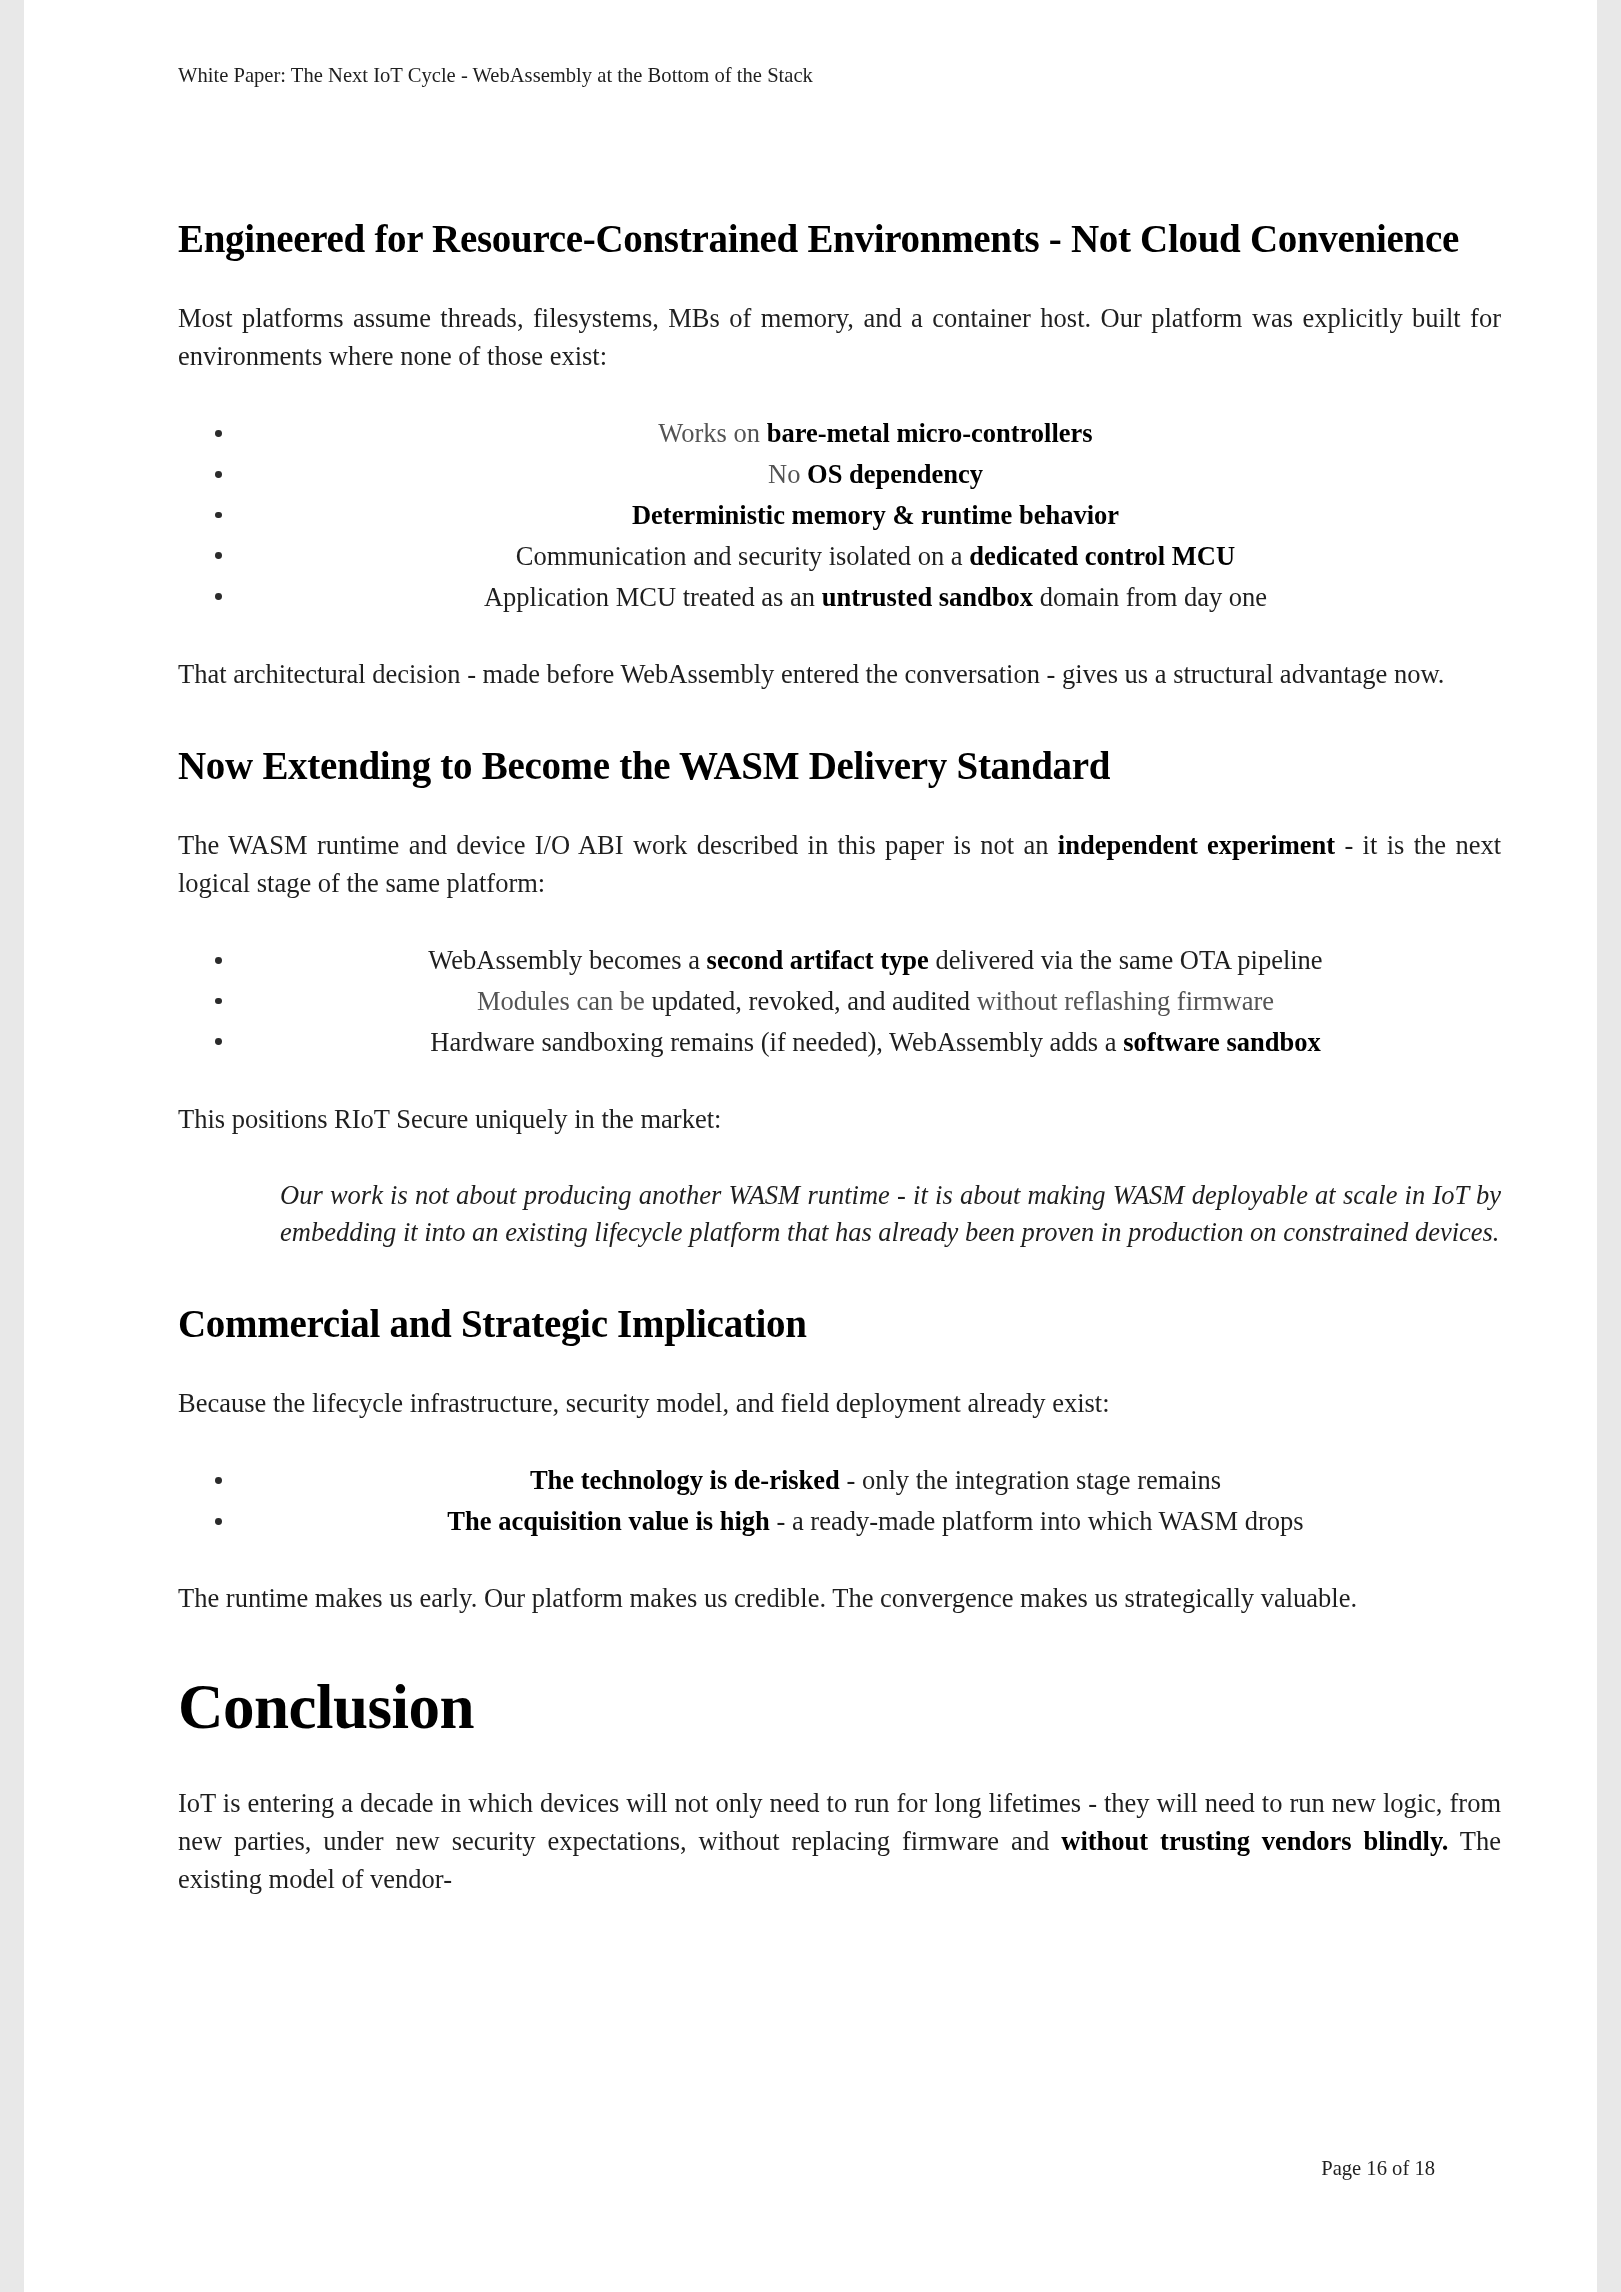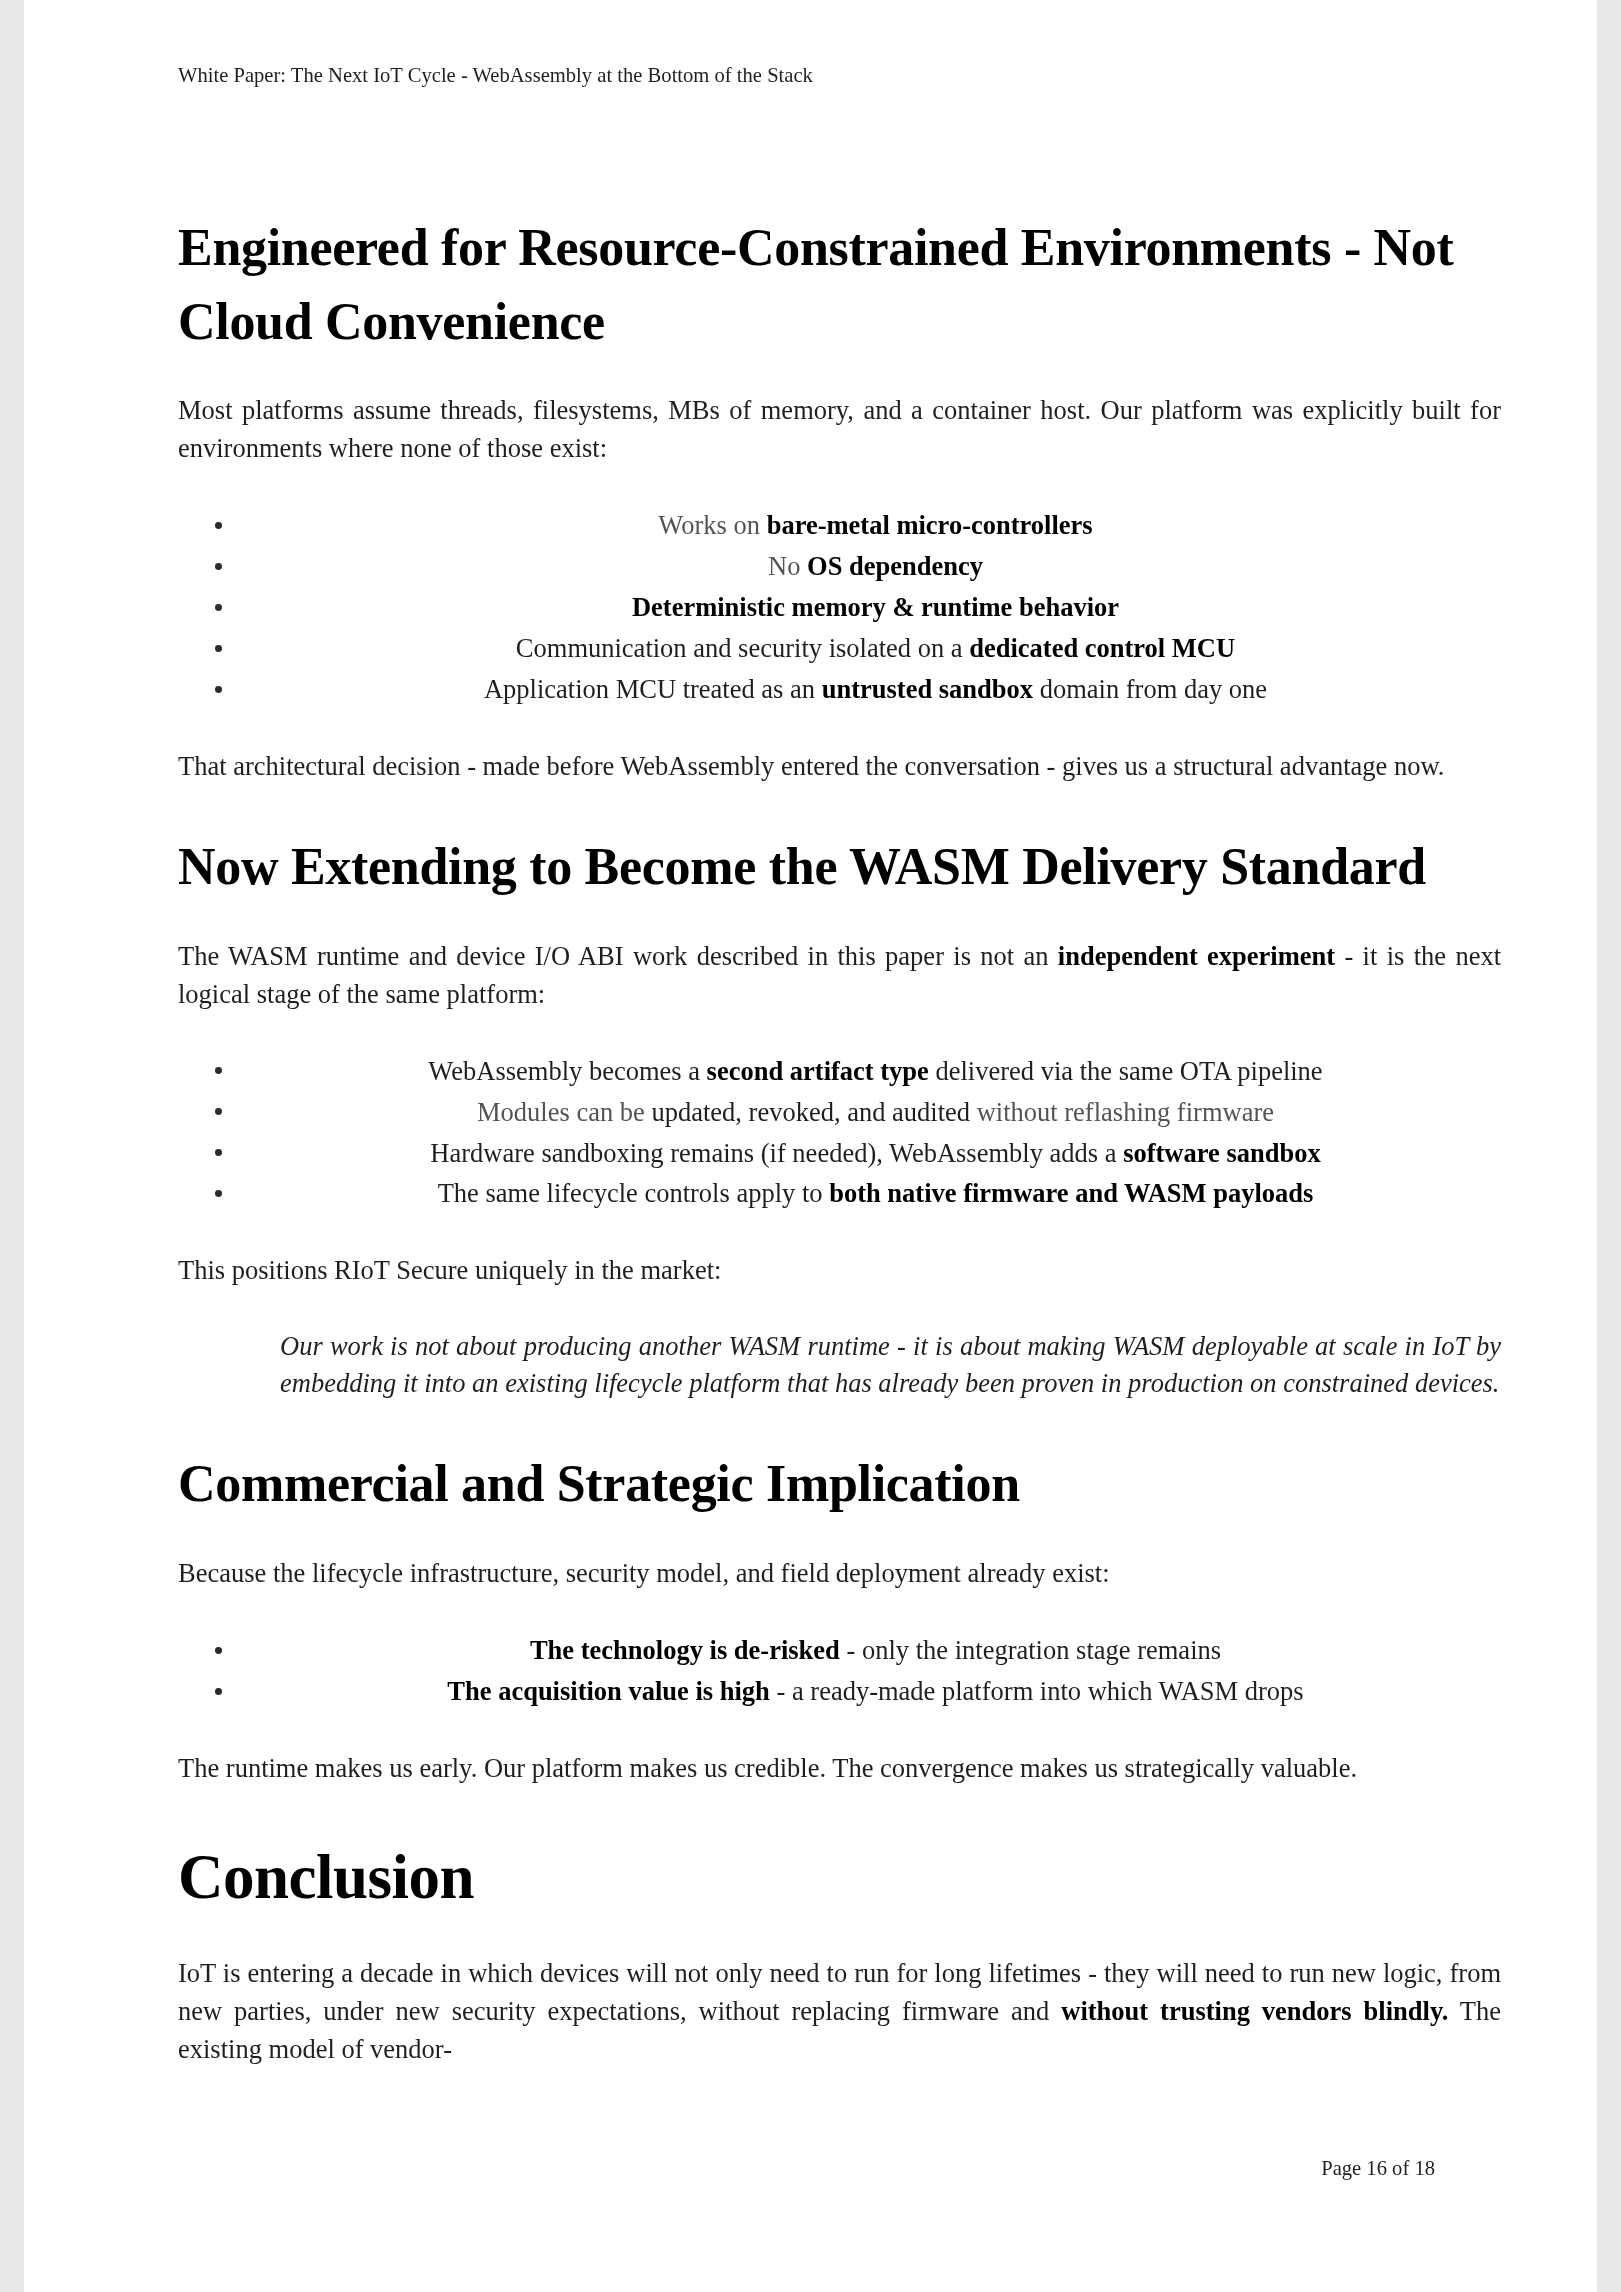--- a/index.html
+++ b/index.html
@@ -28,21 +28,21 @@
   }
   h1.doc-h1 {
     font-size: 63px;
     line-height: 1.12;
     font-weight: 700;
     color: var(--text-strong, #000);
     margin: 55px 0 41px 0;
     letter-spacing: -0.5px;
   }
   h2.doc-h2 {
-    font-size: 52px;
+    font-size: 39px;
     line-height: 1.42;
     font-weight: 700;
     color: var(--text-strong, #000);
     margin: 45px 0 33px 0;
     letter-spacing: -0.3px;
   }
   h2.first {
     margin-top: 0;
   }
   p.doc-p {
@@ -116,21 +116,20 @@
   <p class="doc-p">That architectural decision - made before WebAssembly entered the conversation - gives us a structural advantage now.</p>
 
   <h2 class="doc-h2">Now Extending to Become the WASM Delivery Standard</h2>
 
   <p class="doc-p"><span>The WASM runtime and device I/O ABI work described in this paper is not an </span><span class="seg-bold">independent experiment</span><span> - it is the next logical stage of the same platform:</span></p>
 
   <ul class="doc-list">
     <li><span>WebAssembly becomes a </span><span class="seg-bold">second artifact type</span><span> delivered via the same OTA pipeline</span></li>
     <li><span class="seg-muted">Modules can be </span><span>updated, revoked, and audited </span><span class="seg-muted">without reflashing firmware</span></li>
     <li><span>Hardware sandboxing remains (if needed), WebAssembly adds a </span><span class="seg-bold">software sandbox</span></li>
-    <li><span>The same lifecycle controls apply to </span><span class="seg-bold">both native firmware and WASM payloads</span></li>
   </ul>
 
   <p class="doc-p">This positions RIoT Secure uniquely in the market:</p>
 
   <blockquote class="doc-quote">Our work is not about producing another WASM runtime - it is about making WASM deployable at scale in IoT by embedding it into an existing lifecycle platform that has already been proven in production on constrained devices.</blockquote>
 
   <h2 class="doc-h2">Commercial and Strategic Implication</h2>
 
   <p class="doc-p">Because the lifecycle infrastructure, security model, and field deployment already exist:</p>
 

